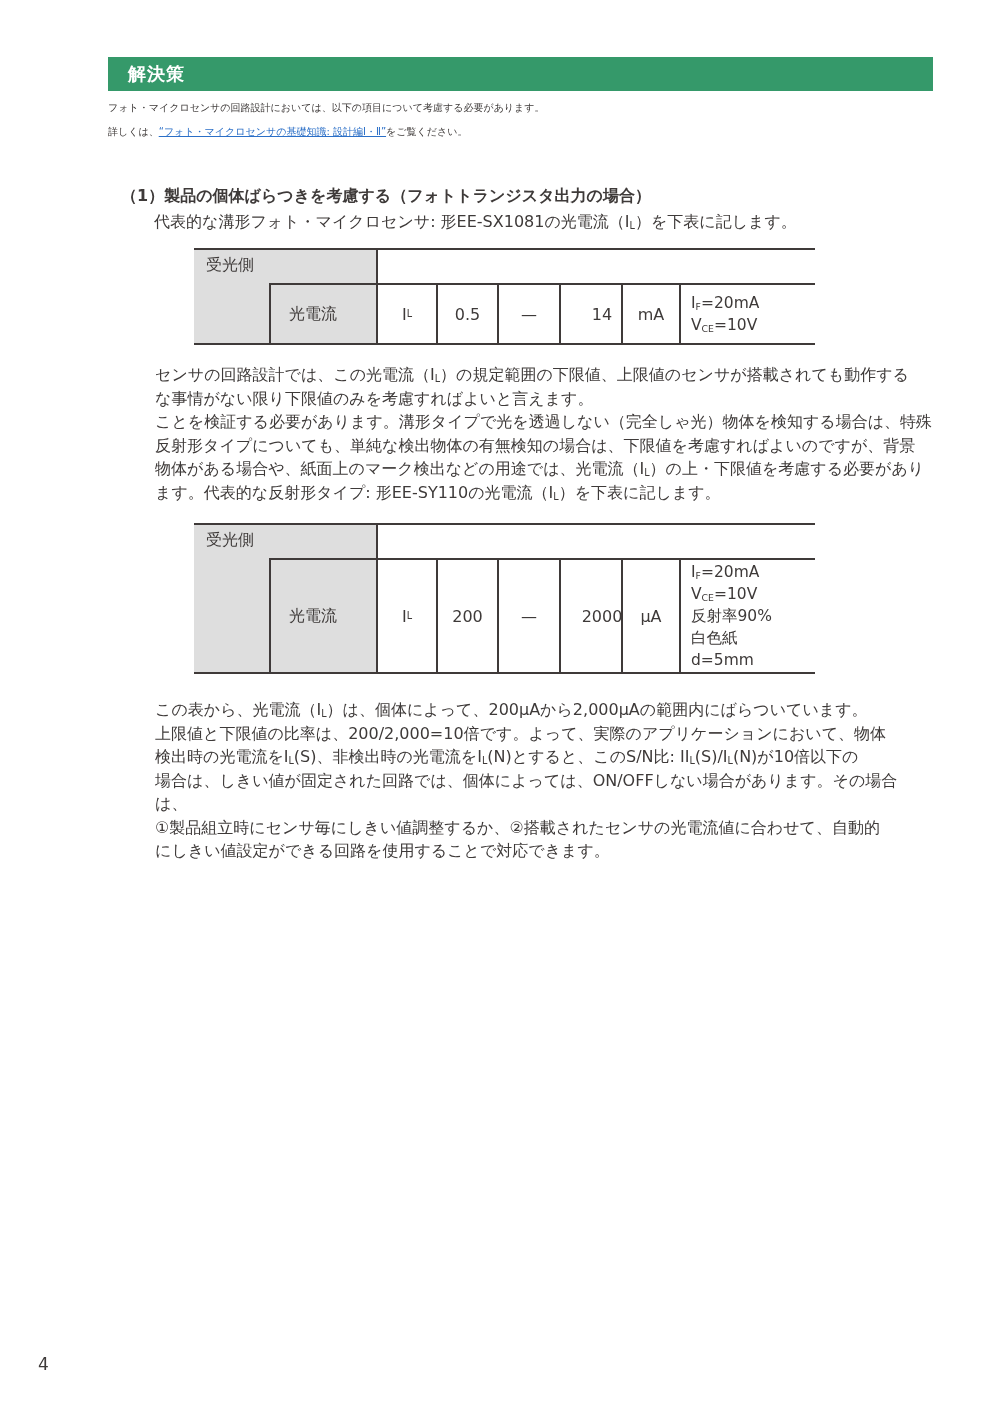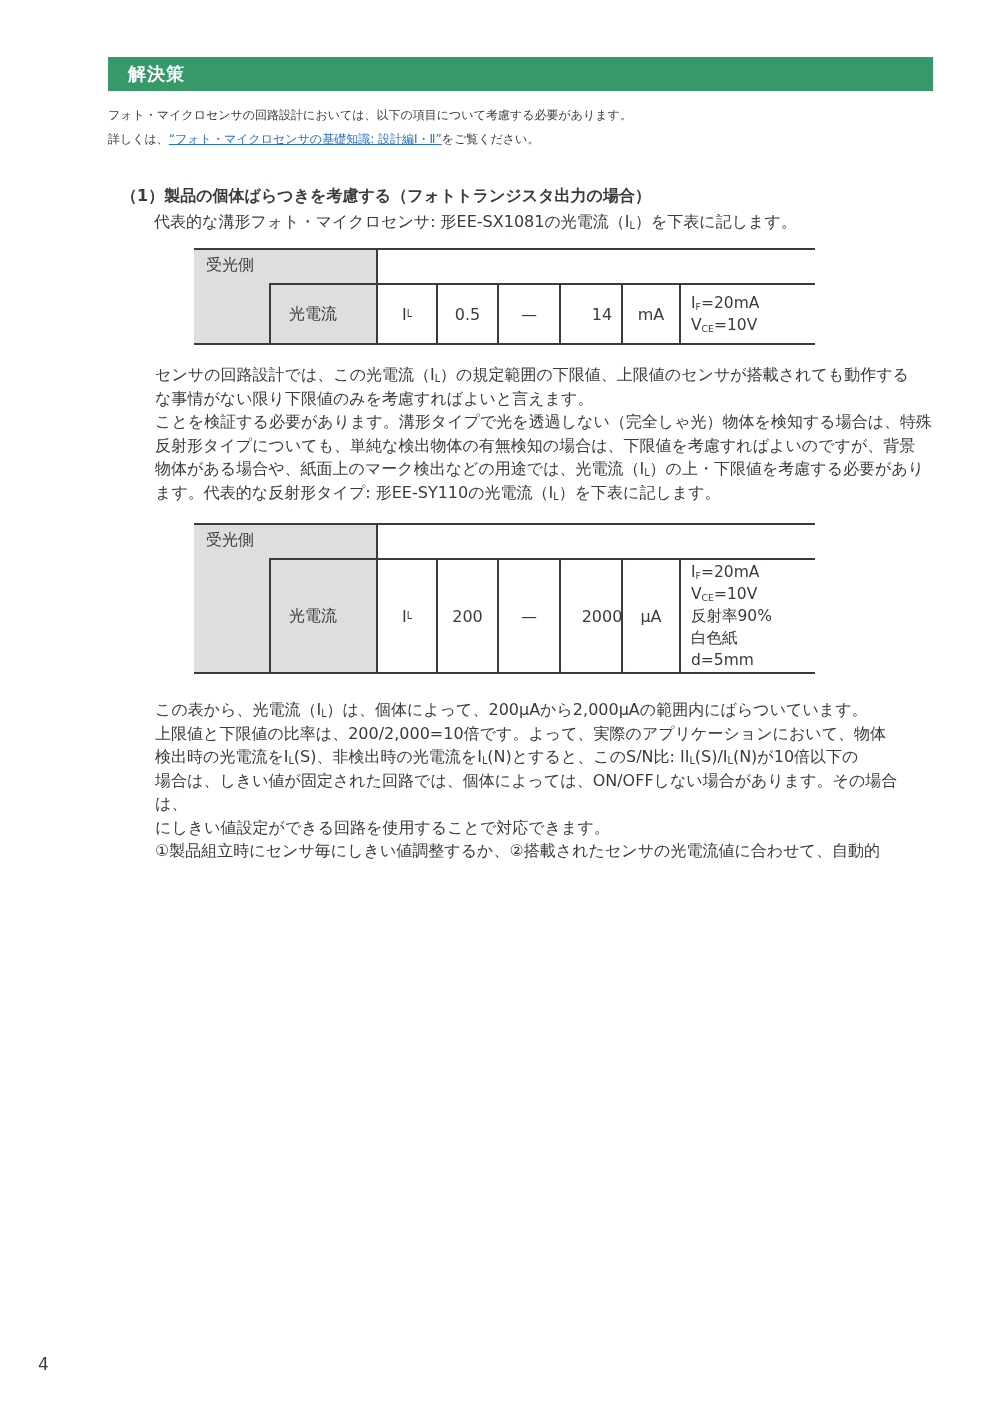--- a/index.html
+++ b/index.html
@@ -17,21 +17,21 @@
   
   .green-bar{
     position:absolute;left:108px;top:57px;width:825px;height:34px;
     background:#35996a;display:flex;align-items:center;
   }
   .green-bar .bar-title{
     color:#ffffff;font-size:18px;font-weight:bold;padding-left:20px;letter-spacing:1px;
   }
 
   
-  .intro{position:absolute;left:108px;top:104px;width:860px;font-size:12px;}
+  .intro{position:absolute;left:108px;top:96px;width:860px;font-size:10px;}
   .pline{height:23.5px;line-height:23.5px;white-space:nowrap;}
   a.doc-link{color:#2b6fc7;text-decoration:underline;cursor:pointer;}
 
   
   .h1{position:absolute;left:121px;top:186px;font-size:16px;font-weight:bold;white-space:nowrap;}
   .lead{position:absolute;left:154px;top:212px;font-size:16px;white-space:nowrap;text-align:right;}
 
   
   .dtable{position:absolute;left:155px;width:621px;font-size:16px;margin-left:39px;}
   .t1{top:248px;height:97px;}
@@ -148,19 +148,19 @@
     <div class="bv v4"></div>
     <div class="bv v5"></div>
   </div>
 
   <div class="para para2">
     <div class="pline">この表から、光電流（I<sub>L</sub>）は、個体によって、200μAから2,000μAの範囲内にばらついています。</div>
     <div class="pline">上限値と下限値の比率は、200/2,000=10倍です。よって、実際のアプリケーションにおいて、物体</div>
     <div class="pline">検出時の光電流をI<sub>L</sub>(S)、非検出時の光電流をI<sub>L</sub>(N)とすると、このS/N比: II<sub>L</sub>(S)/I<sub>L</sub>(N)が10倍以下の</div>
     <div class="pline">場合は、しきい値が固定された回路では、個体によっては、ON/OFFしない場合があります。その場合</div>
     <div class="pline">は、</div>
+    <div class="pline">①製品組立時にセンサ毎にしきい値調整するか、②搭載されたセンサの光電流値に合わせて、自動的</div>
     <div class="pline">にしきい値設定ができる回路を使用することで対応できます。</div>
-    <div class="pline">①製品組立時にセンサ毎にしきい値調整するか、②搭載されたセンサの光電流値に合わせて、自動的</div>
   </div>
 
   <div class="page-number">4</div>
 
 </div>
 
 </body></html>

